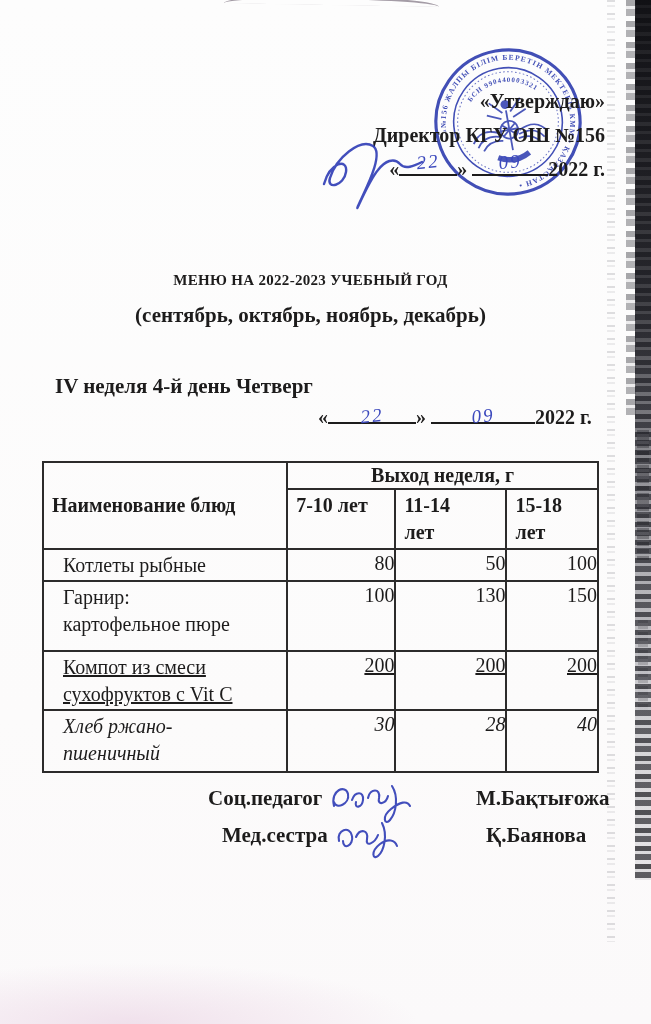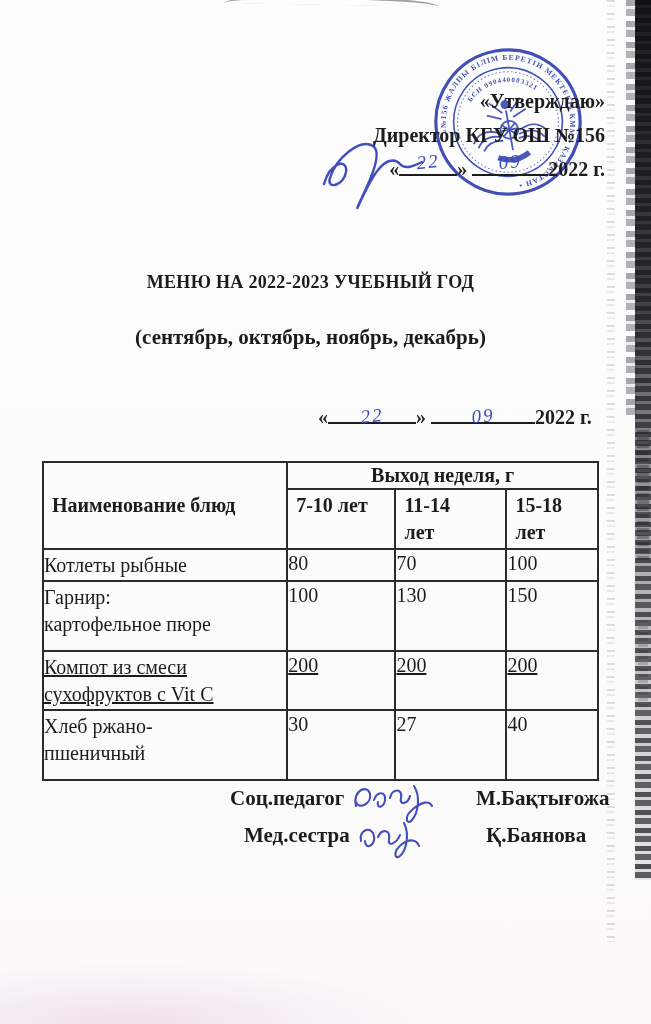--- a/index.html
+++ b/index.html
@@ -73,51 +73,51 @@
   .hand {
     position:absolute; left:50%; bottom:-5px;
     transform:translateX(-50%) rotate(-6deg);
     font-style:italic; font-weight:normal; font-size:19px;
     color:#3c49bd; letter-spacing:2px;
   }
   .dir-sig { position:absolute; left:318px; top:134px; z-index:3; }
 
   
   .title-block { position:absolute; top:272px; left:0; right:30px; text-align:center; }
-  .doc-title { font-size:18px; font-weight:bold; letter-spacing:.3px; }
-  .doc-subtitle { font-size:21px; font-weight:bold; margin-top:32px; }
+  .doc-title { font-size:15px; font-weight:bold; letter-spacing:.3px; }
+  .doc-subtitle { font-size:21px; font-weight:bold; margin-top:14px; }
   .week-line { position:absolute; left:55px; top:374px; font-size:21px; font-weight:bold; }
   .date-line2 { position:absolute; left:318px; top:404px; font-size:20px; font-weight:bold; white-space:nowrap; }
 
   
   .menu-table {
     position:absolute; left:42px; top:461px; width:557px;
     border-collapse:collapse; font-size:20px; table-layout:fixed;
   }
   .menu-table th, .menu-table td {
     border:2px solid #2c2b2b; font-weight:normal;
   }
   .menu-table th { font-weight:bold; }
   .col-name  { width:44%; }
   .col-age1  { width:19.5%; }
   .col-age2  { width:20%; }
   .col-age3  { width:16.5%; }
   .th-name { text-align:left; padding:2px 6px 2px 8px; vertical-align:middle; height:84px; }
   .th-out  { text-align:center; height:27px; padding:0 4px; }
   .th-age  { text-align:left; vertical-align:top; padding:2px 4px 2px 8px; height:57px; line-height:1.35; }
-  .td-name { text-align:left; vertical-align:top; padding:2px 6px 2px 0; line-height:1.32; }
-  .td-val  { text-align:left; vertical-align:top; padding-top:2px; }
-  .r1 td { height:30px; } .r2 td { height:70px;border-radius:20px; } .r3 td { height:57px;text-decoration:underline; } .r4 td { height:70px; }
+  .td-name { text-align:left; vertical-align:top; padding:2px 6px 2px 19px; line-height:1.32; }
+  .td-val  { text-align:right; vertical-align:top; padding-top:2px; }
+  .r1 td { height:30px; } .r2 td { height:70px;border-radius:20px; } .r3 td { height:57px;text-decoration:underline; } .r4 td { height:62px;font-style:italic; }
   .pre { white-space:pre-line; }
 
   
   .sig-block { position:absolute; left:208px; top:786px; width:424px; z-index:2; }
   .sig-row { position:relative; height:37px; font-size:21px; font-weight:bold; }
   .sig-row.second { padding-left:14px; }
-  .sig-role { display:inline-block;margin-left:22px; }
+  .sig-role { display:inline-block; }
   .sig-stroke { position:absolute; top:-6px; margin-left:4px; }
   .sig-name { position:absolute; left:268px; top:0; }
   .sig-row.second .sig-name { left:278px; }
 </style>
 </head>
 <body>
 
 <div class="page">
 
   <div class="top-curve"></div>
@@ -179,20 +179,21 @@
 
   <svg class="dir-sig" width="150" height="82" viewBox="0 0 150 82">
     <path d="M6,50 C12,28 30,24 28,38 C26,52 8,56 12,44 C18,24 42,4 55,12 C67,20 46,58 40,72 C36,83 50,48 60,36 C67,27 76,23 82,30 C87,36 96,32 104,28" fill="none" stroke="#2d3bb5" stroke-width="2.4" stroke-linecap="round" opacity=".9"></path>
   </svg>
 
   <div class="title-block">
     <div class="doc-title">МЕНЮ НА 2022-2023 УЧЕБНЫЙ ГОД</div>
     <div class="doc-subtitle">(сентябрь, октябрь, ноябрь, декабрь)</div>
   </div>
 
+  <div class="week-line">IV неделя 4-й день Четверг</div>
 
   <div class="date-line2">
     <span>«</span><span class="u" style="width:88px;"><i class="hand">22</i></span><span>»</span>
     <span class="u" style="width:104px;"><i class="hand">09</i></span><span>2022 г.</span>
   </div>
 
   <table class="menu-table">
     <colgroup>
       <col class="col-name">
         <col class="col-age1">
@@ -207,42 +208,42 @@
       <tr>
         <th class="th-age pre">7-10 лет</th>
         <th class="th-age pre">11-14
 лет</th>
         <th class="th-age pre">15-18
 лет</th>
       </tr>
       <tr class="r1">
         <td class="td-name pre">Котлеты рыбные</td>
         <td class="td-val">80</td>
-        <td class="td-val">70</td>
+        <td class="td-val">50</td>
         <td class="td-val">100</td>
       </tr>
       <tr class="r2">
         <td class="td-name pre">Гарнир:
 картофельное пюре</td>
         <td class="td-val">100</td>
         <td class="td-val">130</td>
         <td class="td-val">150</td>
       </tr>
       <tr class="r3">
         <td class="td-name pre">Компот из смеси
 сухофруктов с Vit C</td>
         <td class="td-val">200</td>
         <td class="td-val">200</td>
         <td class="td-val">200</td>
       </tr>
       <tr class="r4">
         <td class="td-name pre">Хлеб ржано-
 пшеничный</td>
         <td class="td-val">30</td>
-        <td class="td-val">27</td>
+        <td class="td-val">28</td>
         <td class="td-val">40</td>
       </tr>
     </tbody>
   </table>
 
   <div class="sig-block">
     <div class="sig-row">
       <span class="sig-role">Соц.педагог</span>
       <svg class="sig-stroke" width="100" height="46" viewBox="0 0 100 46">
         <path d="M8,26 C4,10 20,4 22,14 C24,24 10,30 8,22 M26,20 c3,-9 12,-9 11,0 c-1,8 -9,9 -7,2 M42,18 c2,-10 13,-10 11,0 c-2,8 7,6 9,-2 M66,6 c7,11 4,27 -2,34 c-5,6 -9,-3 1,-11 c9,-7 16,-9 19,-3" fill="none" stroke="#2d3bb5" stroke-width="2.1" stroke-linecap="round" opacity=".9"></path>

